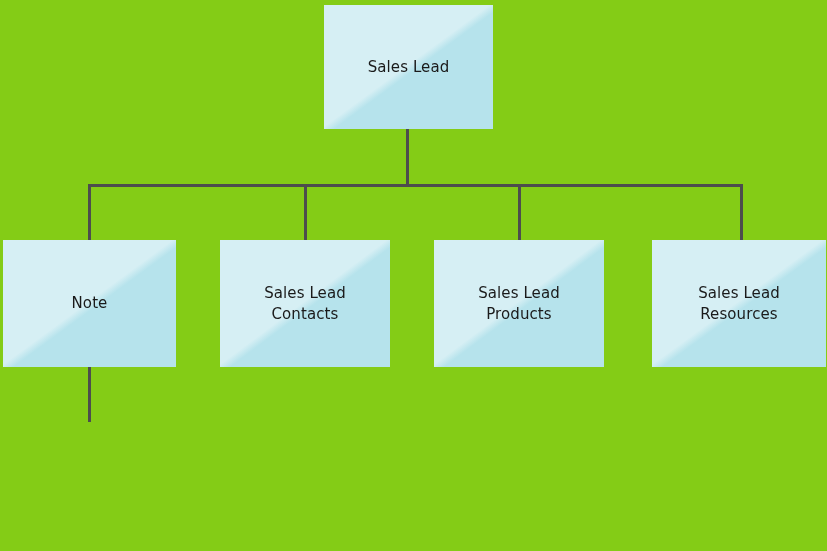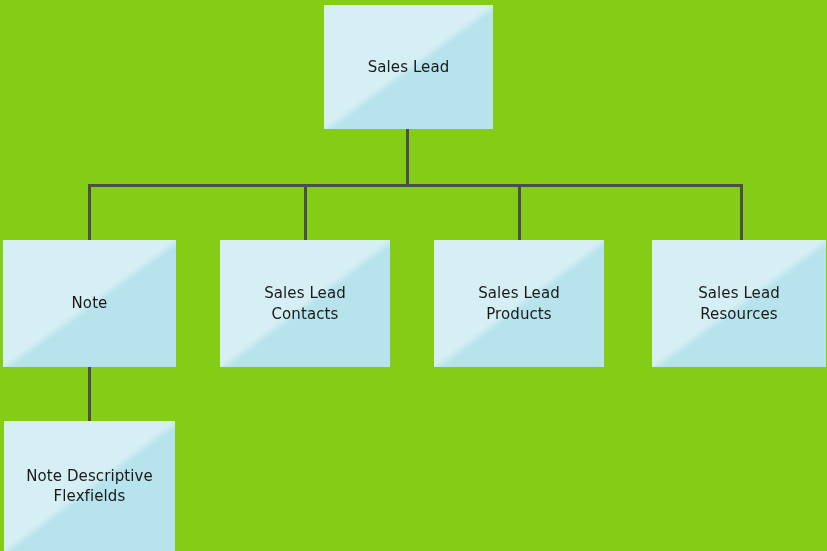--- a/index.html
+++ b/index.html
@@ -84,18 +84,14 @@
   <div class="node" style="left: 434px; top: 240px; width: 170px; height: 127px; color: rgb(26, 26, 26); background: linear-gradient(to right bottom, rgb(214, 239, 244) 0%, rgb(214, 239, 244) 47%, rgb(214, 239, 244) 49%, rgb(182, 227, 236) 53%, rgb(182, 227, 236) 100%);">
     <span class="label">Sales Lead
 Products</span>
   </div>
 
   <div class="node" style="left: 652px; top: 240px; width: 174px; height: 127px; color: rgb(26, 26, 26); background: linear-gradient(to right bottom, rgb(214, 239, 244) 0%, rgb(214, 239, 244) 47%, rgb(214, 239, 244) 49%, rgb(182, 227, 236) 53%, rgb(182, 227, 236) 100%);">
     <span class="label">Sales Lead
 Resources</span>
   </div>
 
-  <div class="node" style="left: 4px; top: 421px; width: 171px; height: 130px; color: rgb(26, 26, 26); background: linear-gradient(to right bottom, rgb(214, 239, 244) 0%, rgb(214, 239, 244) 47%, rgb(214, 239, 244) 49%, rgb(182, 227, 236) 53%, rgb(182, 227, 236) 100%);">
-    <span class="label">Note Descriptive
-Flexfields</span>
-  </div>
 
 </div>
 
 </body></html>

